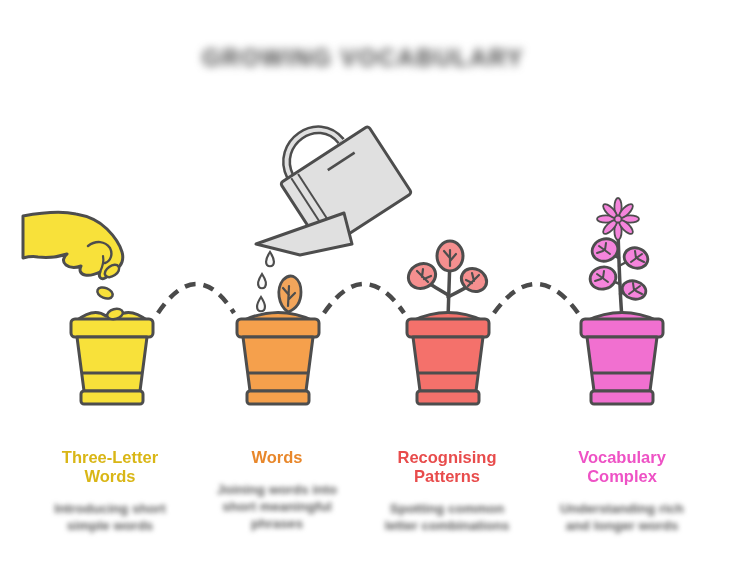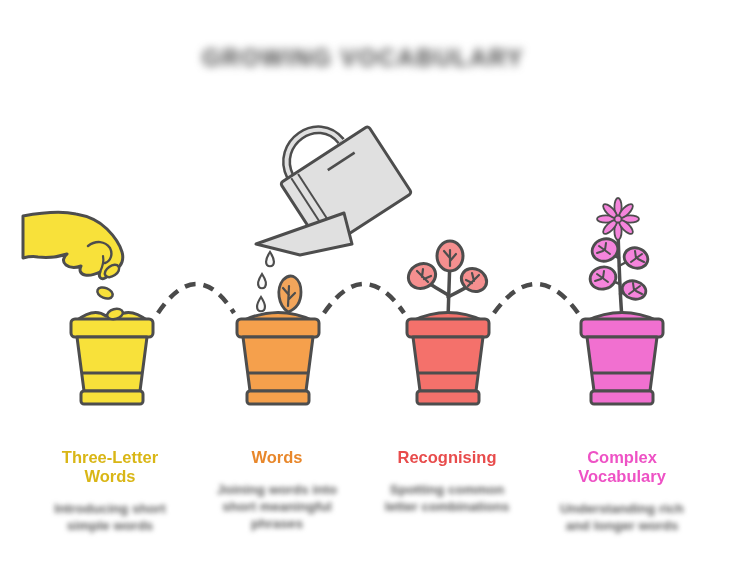--- a/index.html
+++ b/index.html
@@ -187,31 +187,32 @@
     <div class="desc">
       <div>Joining words into</div>
       <div>short meaningful</div>
       <div>phrases</div>
     </div>
   </div>
 
   <div class="stage-col col2">
     <div class="stage-label s2">
       <div>Recognising</div>
+      <div>Patterns</div>
     </div>
     <div class="desc">
       <div>Spotting common</div>
       <div>letter combinations</div>
     </div>
   </div>
 
   <div class="stage-col col3">
     <div class="stage-label s3">
+      <div>Vocabulary</div>
       <div>Complex</div>
-      <div>Vocabulary</div>
     </div>
     <div class="desc">
       <div>Understanding rich</div>
       <div>and longer words</div>
     </div>
   </div>
 
 </div>
 
 </body></html>

